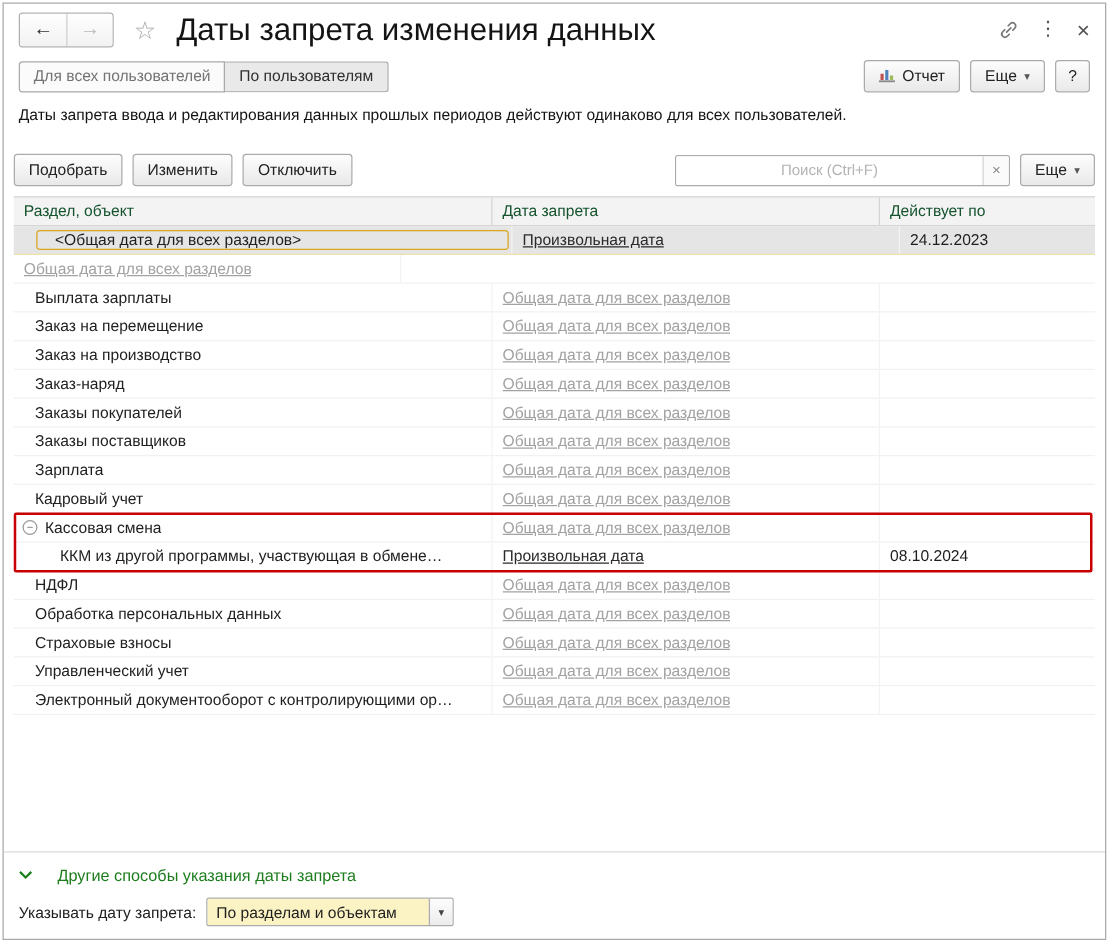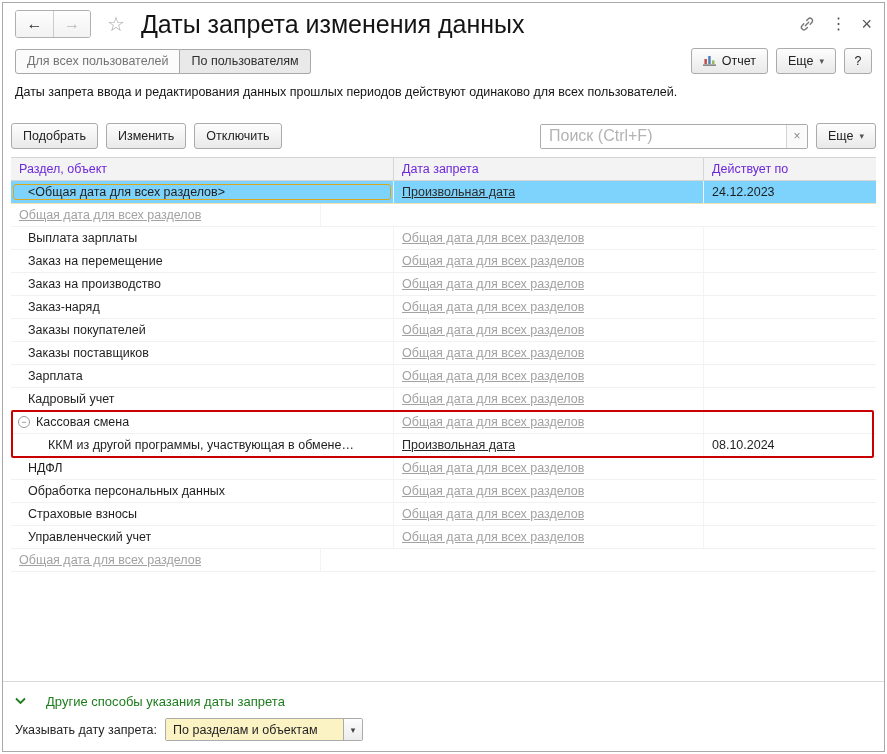--- a/index.html
+++ b/index.html
@@ -42,43 +42,43 @@
          background: linear-gradient(#fdfdfd,#e9e9e9); font-size: 12.5px; color: #222;
          display: inline-flex; align-items: center; gap: 6px; cursor: pointer; white-space: nowrap; }
   .btn .arrow { font-size: 9px; color: #555; }
   .help-btn { width: 28px; justify-content: center; }
   
   .description { padding: 8px 12px 0; font-size: 12.5px; color: #141414; }
   
   .toolbar { margin-top: 24px; padding: 0 8px; display: flex; align-items: center; gap: 8px; flex: none; }
   .searchbox { margin-left: auto; display: flex; width: 268px; height: 25px;
                border: 1px solid #ababab; border-radius: 2px; background: #fff; overflow: hidden; }
-  .searchbox input { flex: 1; border: 0; outline: 0; padding: 0 8px; font-size: 16px;
-                     font-family: "Liberation Sans", sans-serif; color: #333; }
+  .searchbox input { flex: 1; border: 0; outline: 0; padding: 0 8px; font-size: 12px;
+                     font-family: "Liberation Sans", sans-serif; color: #333; text-align: center; }
   .searchbox input::placeholder { color: #b3b3b3; }
   .search-clear { width: 21px; flex: none; border-left: 1px solid #d4d4d4; background: #fafafa;
                   display: flex; align-items: center; justify-content: center; color: #8a8a8a;
                   font-size: 12px; cursor: pointer; }
   
   .table-wrap { flex: 1; margin: 8px 8px 0; display: flex; flex-direction: column; min-height: 0; }
   .thead { display: flex; height: 24px; flex: none; background: #f3f3f3;
            border-top: 1px solid #d5d5d5; border-bottom: 1px solid #d5d5d5; }
-  .th { display: flex; align-items: center; padding: 0 8px; font-size: 12.5px; color: #6d28d9; }
+  .th { display: flex; align-items: center; padding: 0 8px; font-size: 12.5px; color: #14532d; }
   .c1 { width: 383px; flex: none; }
   .c2 { width: 310px; flex: none; }
   .c3 { flex: 1; }
   .th.c1, .th.c2 { border-right: 1px solid #d5d5d5; }
   .tbody { position: relative; flex: none; }
   .trow { display: flex; height: 23px; align-items: stretch; border-bottom: 1px solid #f1f1f1;
           font-size: 12.5px; color: #1f1f1f; cursor: default; }
   .trow .cell { display: flex; align-items: center; min-width: 0; }
   .trow .c1 { border-right: 1px solid #f3f3f3; }
   .trow .c2 { border-right: 1px solid #f3f3f3; padding: 0 8px; }
   .trow .c3 { padding: 0 8px; }
-  .trow.selected { background: #7dd3fc; border-bottom-color: #efe3ad; }
+  .trow.selected { background: #e5e5e5; border-bottom-color: #efe3ad; padding-left: 16px; }
   .cellbox { flex: 1; display: flex; align-items: center; margin: 1px 2px; padding: 0 4px 0 14px;
              border: 1px solid transparent; border-radius: 3px; min-width: 0; }
   .cellbox.focused { border-color: #d9a61f; }
   .cellbox.expandable { padding-left: 4px; }
   .cellbox.child { padding-left: 34px; }
   .row-name { white-space: nowrap; overflow: hidden; text-overflow: ellipsis; }
   .expander { width: 12px; height: 12px; flex: none; border: 1px solid #9a9a9a; border-radius: 50%;
               display: flex; align-items: center; justify-content: center; font-size: 9px;
               line-height: 1; color: #707070; margin-right: 6px; background: #fff; cursor: pointer; }
   .cell-link { text-decoration: underline; white-space: nowrap; overflow: hidden;
@@ -356,20 +356,25 @@
             <div class="cellbox">
               <span class="row-name">Управленческий учет</span>
             </div>
           </div>
           <div class="cell c2">
             <span class="cell-link link-gray">Общая дата для всех разделов</span>
           </div>
           <div class="cell c3"></div>
         </div>
         <div class="trow">
+          <div class="cell c1">
+            <div class="cellbox">
+              <span class="row-name">Электронный документооборот с контролирующими ор…</span>
+            </div>
+          </div>
           <div class="cell c2">
             <span class="cell-link link-gray">Общая дата для всех разделов</span>
           </div>
           <div class="cell c3"></div>
         </div>
       </div>
   </div>
 
   <div class="footer">
     <div class="toggle-row">

